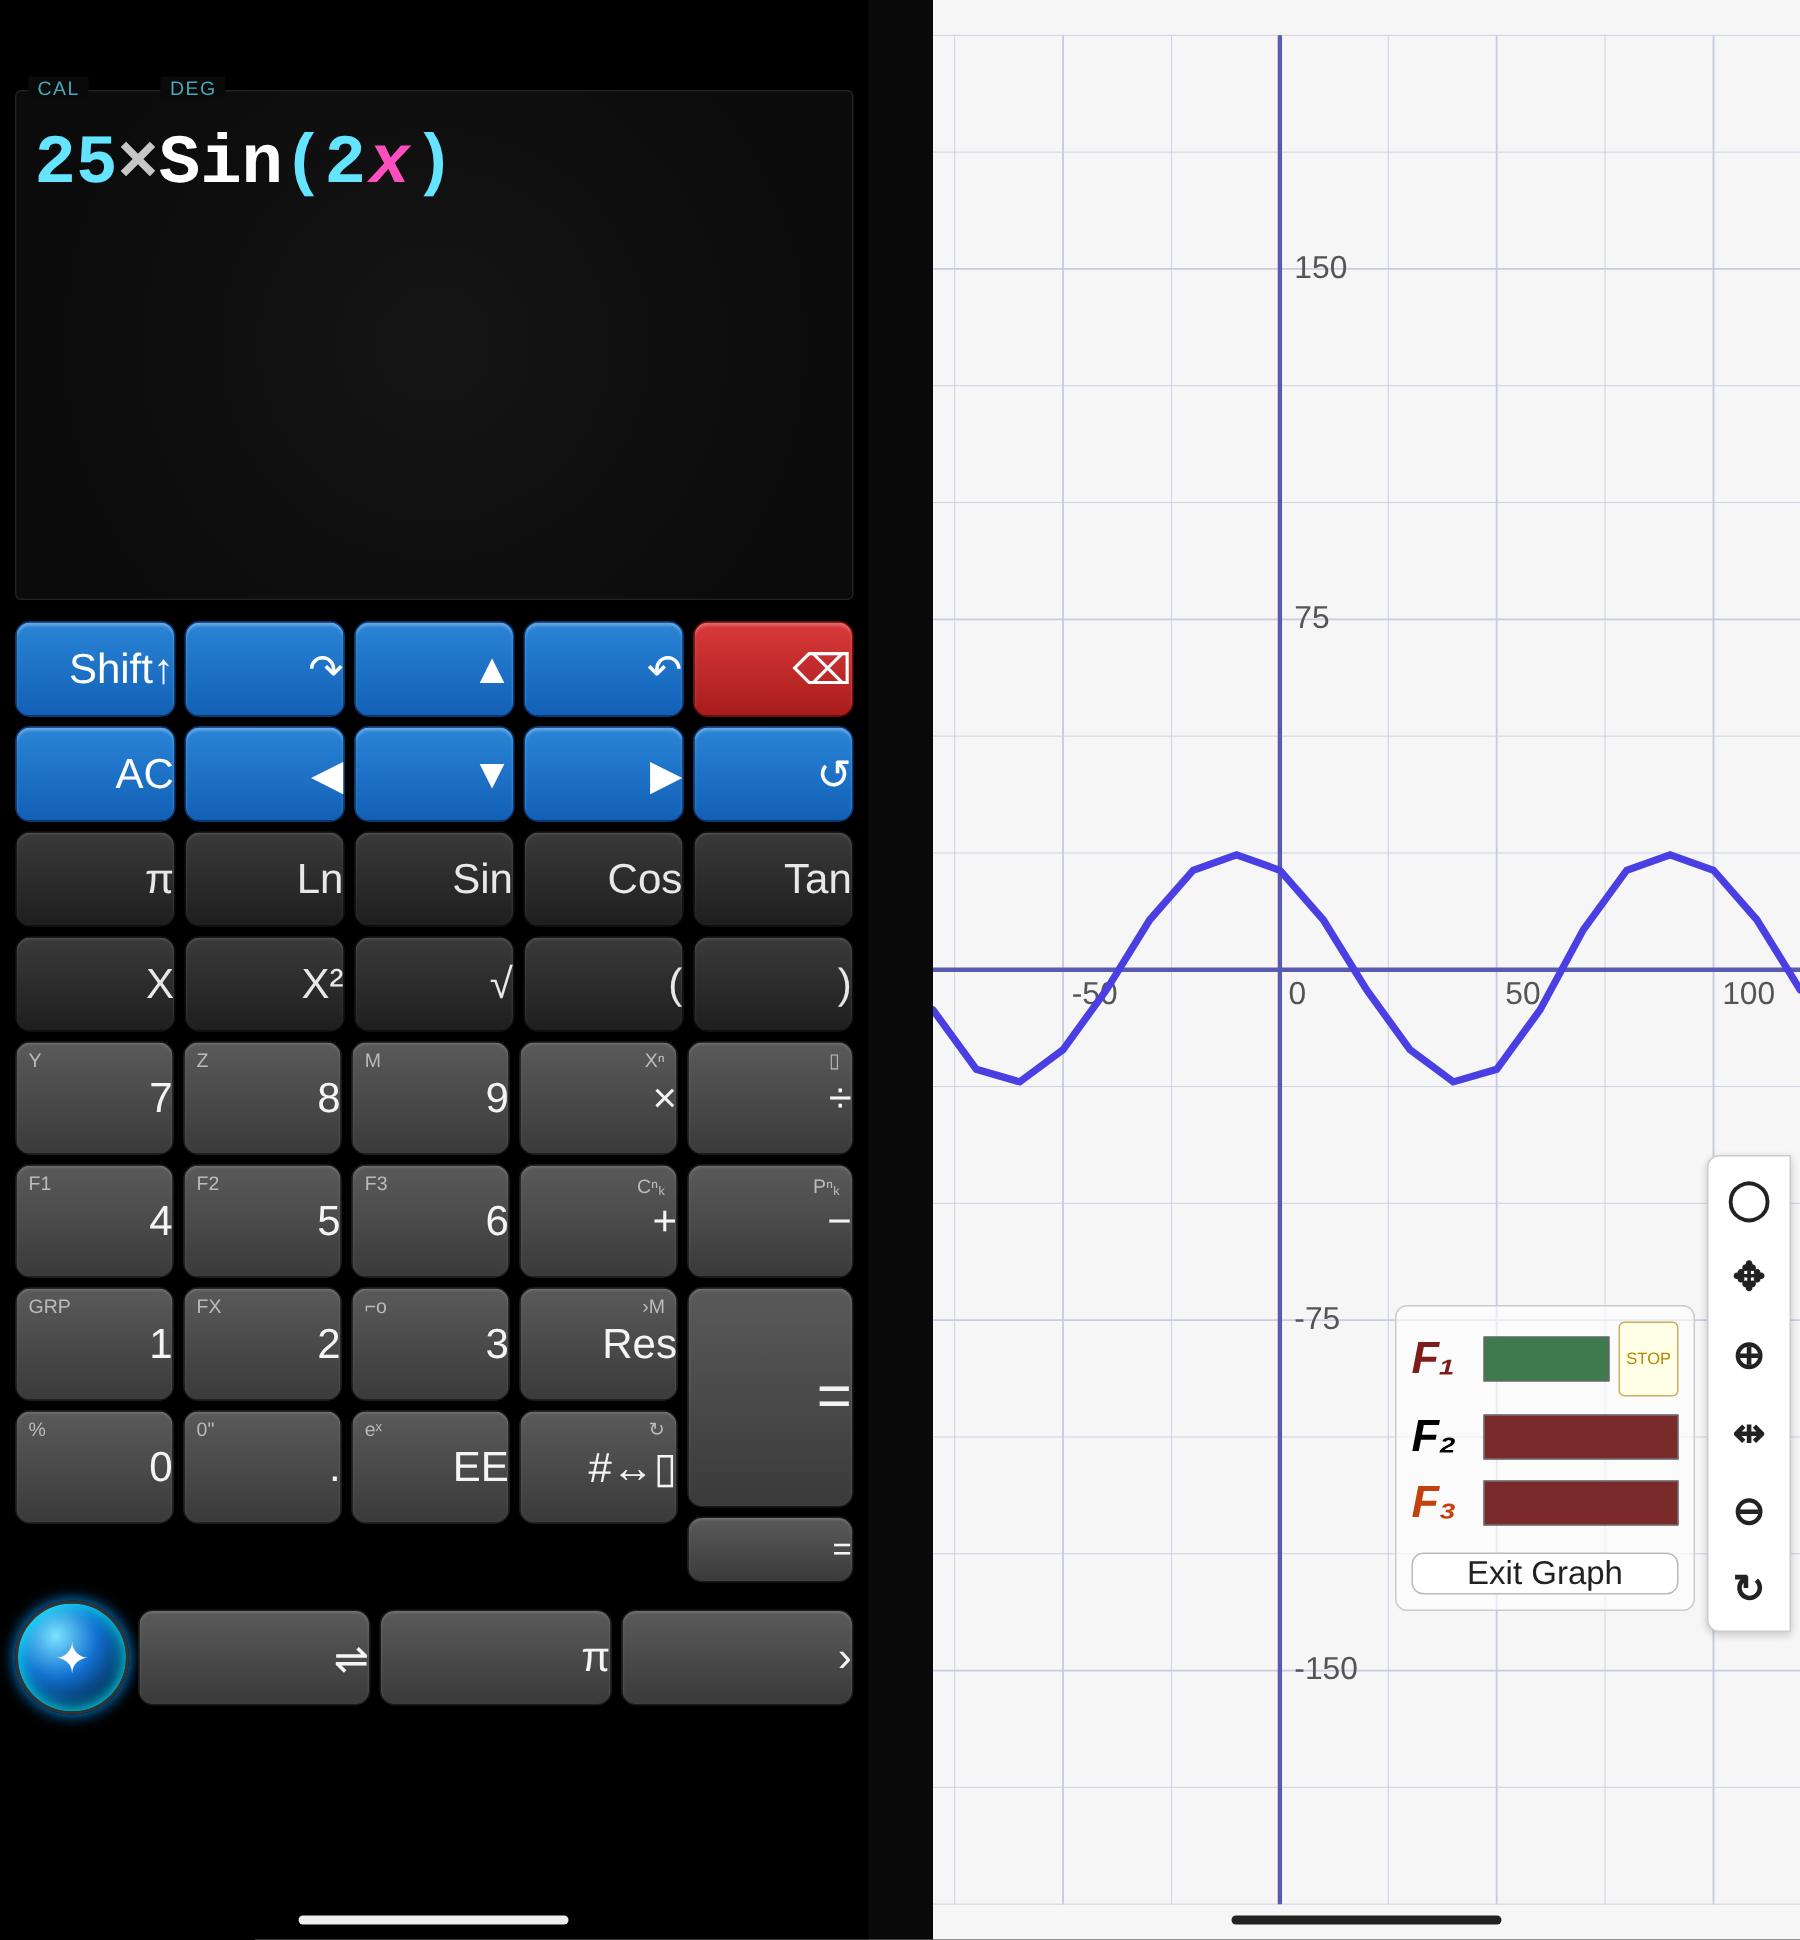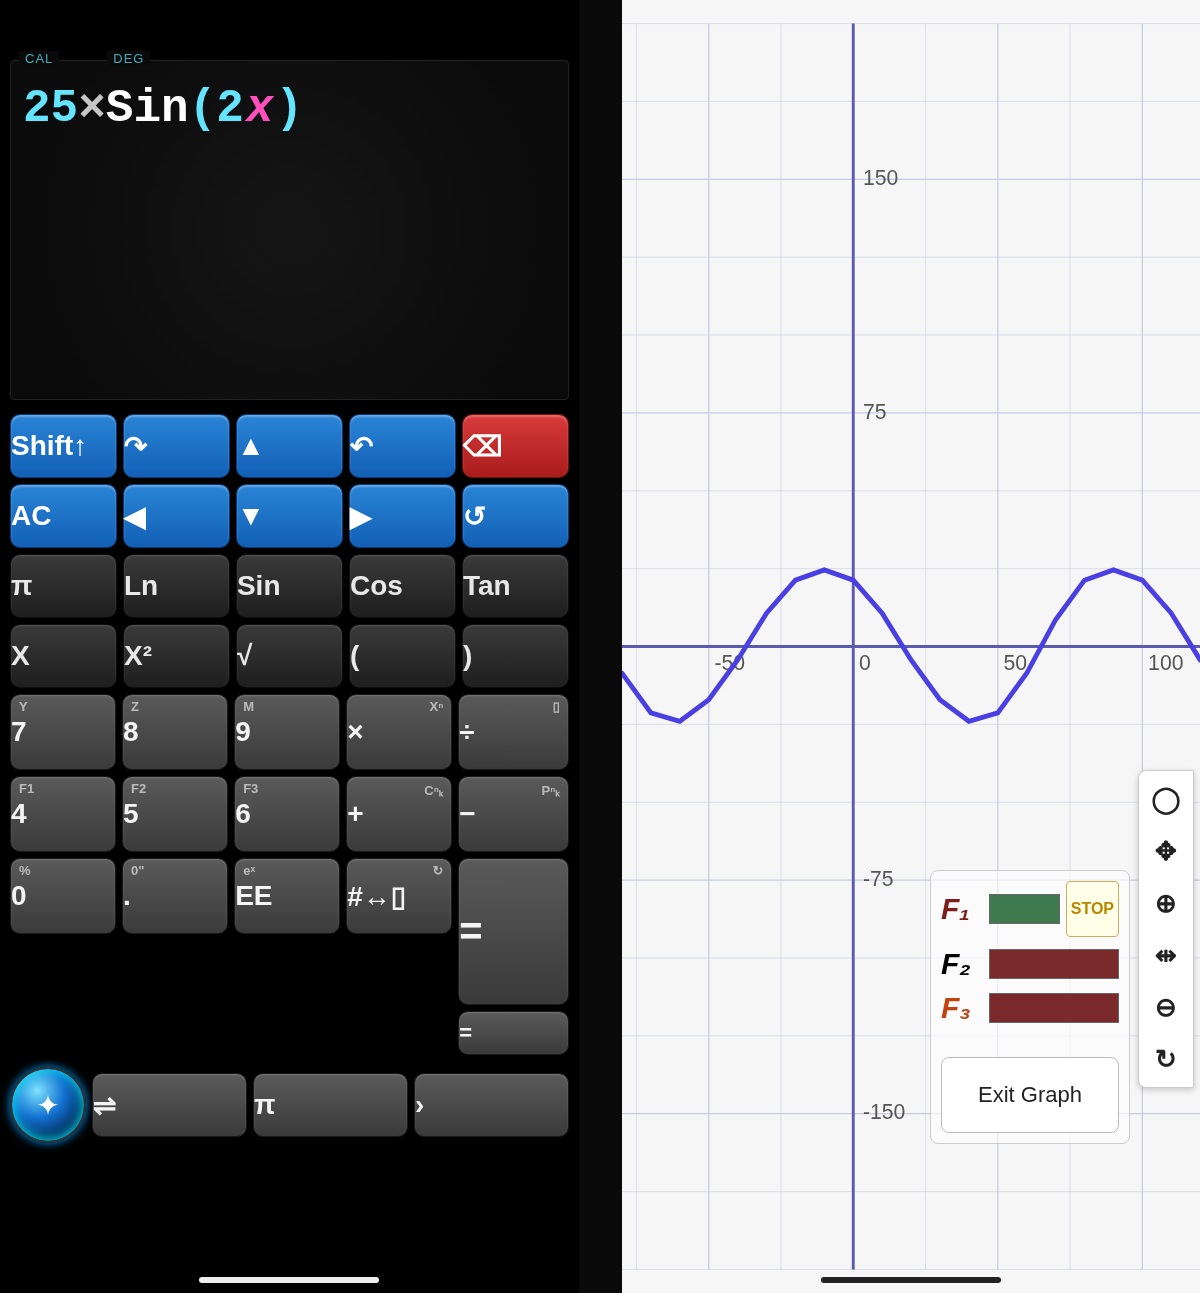--- a/index.html
+++ b/index.html
@@ -41,24 +41,24 @@
   .expr .tok-func  { color: #ffffff; }
   .expr .tok-paren { color: #64e4ff; }
   .expr .tok-var   { color: #ff4fbf; font-style: italic; padding: 0 2px; }
 
   .keypad { display: flex; flex-direction: column; gap: 6px; padding-top: 14px; }
   .row { display: flex; gap: 6px; }
 
   .key {
     flex: 1 1 0;
     position: relative;
-    display: flex; align-items: center; justify-content: flex-start;
+    display: flex; align-items: center; justify-content: flex-end;
     border-radius: 10px;
     font-size: 28px;
-    font-weight: 700;
+    font-weight: 400;
     height: 64px;
     user-select: none;
   }
   .key .super {
     position: absolute; top: 4px; left: 8px;
     font-size: 13px; color: #bbb;
   }
   .key .super.right { left: auto; right: 8px; }
 
   .key-blue {
@@ -134,25 +134,25 @@
     display: flex; flex-direction: column; gap: 10px;
   }
   .legend-row { display: flex; align-items: center; gap: 6px; }
   .legend-f {
     font-size: 30px; font-style: italic; font-weight: 700; width: 42px;
   }
   .swatch {
     flex: 1; height: 30px; border: 1px solid #666;
   }
   .mini-btn {
-    font-size: 16px; color: #b88700; border: 1px solid #c8b060;
-    background: #ffffe8; border-radius: 4px; padding: 18px 4px; font-weight: bold;
+    font-size: 11px; color: #b88700; border: 1px solid #c8b060;
+    background: #ffffe8; border-radius: 4px; padding: 18px 4px; font-weight: normal;
   }
   .exit-btn {
-    margin-top: 22px; width: 100%; padding: 24px;
+    margin-top: 6px; width: 100%; padding: 0;
     background: #fff; border: 1px solid #bbb; border-radius: 8px;
     color: #222; font-size: 22px;
   }
   .homebar.right { background: #222; }
 
 </style>
 </head>
 <body>
 
 <div class="split">
@@ -266,20 +266,38 @@
                 <span class="super">F2</span>
                 <span>5</span>
               </div>
               <div class="key key-grey">
                 <span class="super">F3</span>
                 <span>6</span>
               </div>
               <div class="key key-grey">
                 <span class="super right">Cⁿₖ</span>
                 <span>+</span>
+              </div>
+            </div>
+            <div class="row">
+              <div class="key key-grey">
+                <span class="super">GRP</span>
+                <span>1</span>
+              </div>
+              <div class="key key-grey">
+                <span class="super">FX</span>
+                <span>2</span>
+              </div>
+              <div class="key key-grey">
+                <span class="super">⌐o</span>
+                <span>3</span>
+              </div>
+              <div class="key key-grey">
+                <span class="super right">›M</span>
+                <span>Res</span>
               </div>
             </div>
             <div class="row">
               <div class="key key-grey">
                 <span class="super">%</span>
                 <span>0</span>
               </div>
               <div class="key key-grey">
                 <span class="super">0"</span>
                 <span>.</span>

